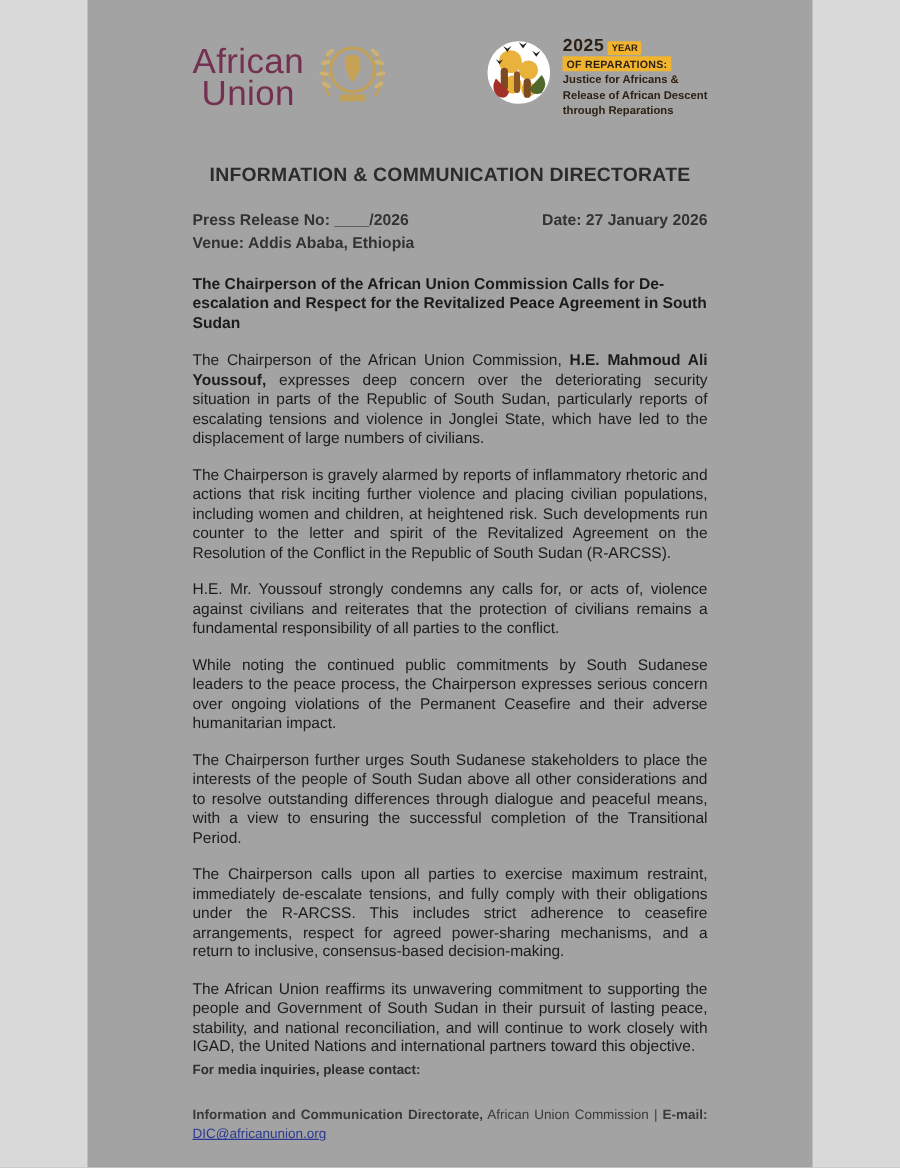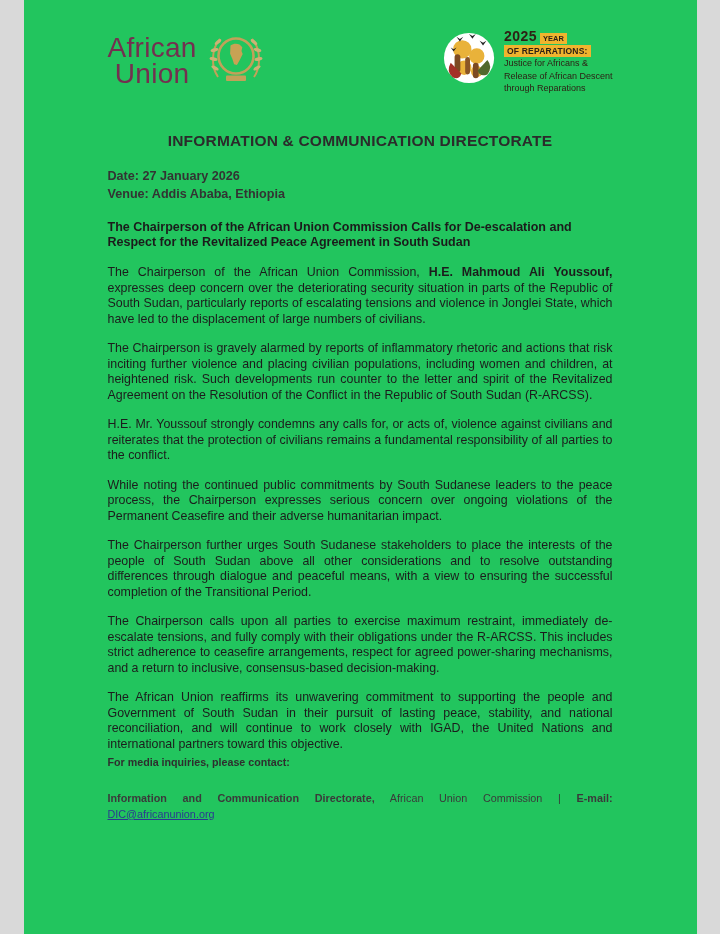--- a/index.html
+++ b/index.html
@@ -1,38 +1,38 @@
 <!DOCTYPE html>
 <html><head>
 <meta charset="utf-8">
 <style>
   html,body { margin:0; padding:0; background:#d9d9d9; }
   .page {
-    position:relative; width:673px; height:934px; margin:0 auto;
-    background:#22c55e;
+    position:relative; width:580px; height:934px; margin:0 auto;
+    background:#a3a3a3;
     font-family:"Liberation Sans", sans-serif;
     color:#1e1e1e; overflow:hidden;
     box-sizing:border-box;
   }
   .content { padding:26px 84px 0 84px; box-sizing:border-box; }
 
   
   .logo-row { display:flex; justify-content:space-between; align-items:flex-start; min-height:80px; }
   .au-logo { display:flex; align-items:center; gap:6px; }
   .au-text { color:#743050; line-height:0.92; letter-spacing:0.3px; text-align:center; font-size:28px; font-weight:400; }
   .au-text .l1 { display:block; }
   .au-text .l2 { display:block; }
   .rep-logo { display:flex; align-items:flex-start; gap:7px; margin-top:2px; }
   .rep-text { display:flex; flex-direction:column; }
   .rep-line1 { display:flex; align-items:baseline; gap:3px; }
   .rep-2025 { font-size:14px; font-weight:800; color:#2e2114; letter-spacing:0.5px; }
   .hl { background:#f0b42e; color:#2e2114; font-weight:800; }
   .rep-year { font-size:7.5px; padding:1px 3px; }
   .rep-ofrep { font-size:8.5px; padding:1px 3px; align-self:flex-start; margin-top:1px; letter-spacing:0.2px; }
-  .rep-small { font-size:9px; font-weight:400; color:#2e2114; line-height:1.3; margin-top:1px; }
+  .rep-small { font-size:9px; font-weight:700; color:#2e2114; line-height:1.3; margin-top:1px; }
 
   
   .directorate { text-align:center; font-weight:700; font-size:15.5px; color:#2b2b2b; margin-top:26px; letter-spacing:0.2px; }
   .meta { margin-top:17px; font-weight:700; font-size:12.6px; color:#333; line-height:1.45; }
   .meta-row1 { display:flex; justify-content:space-between; }
   .doc-title { margin-top:16px; font-weight:700; font-size:12.5px; line-height:1.27; color:#1b1b1b; }
 
   
   .body-para { margin:14px 0 0 0; font-size:12.4px; line-height:15.5px; text-align:justify; color:#1c1c1c; }
   .b { font-weight:700; }
@@ -106,20 +106,21 @@
           <div class="rep-small">Release of African Descent</div>
           <div class="rep-small">through Reparations</div>
         </div>
       </div>
     </div>
 
     <div class="directorate">INFORMATION &amp; COMMUNICATION DIRECTORATE</div>
 
     <div class="meta">
       <div class="meta-row1">
+        <span>Press Release No: ____/2026</span>
         <span>Date: 27 January 2026</span>
       </div>
       <div>Venue: Addis Ababa, Ethiopia</div>
     </div>
 
     <div class="doc-title">The Chairperson of the African Union Commission Calls for De-escalation and Respect for the Revitalized Peace Agreement in South Sudan</div>
 
     <div>
         <p class="body-para"><span>The Chairperson of the African Union Commission, </span><span class="b">H.E. Mahmoud Ali Youssouf,</span><span> expresses deep concern over the deteriorating security situation in parts of the Republic of South Sudan, particularly reports of escalating tensions and violence in Jonglei State, which have led to the displacement of large numbers of civilians.</span></p>
         <p class="body-para"><span>The Chairperson is gravely alarmed by reports of inflammatory rhetoric and actions that risk inciting further violence and placing civilian populations, including women and children, at heightened risk. Such developments run counter to the letter and spirit of the Revitalized Agreement on the Resolution of the Conflict in the Republic of South Sudan (R-ARCSS).</span></p>

